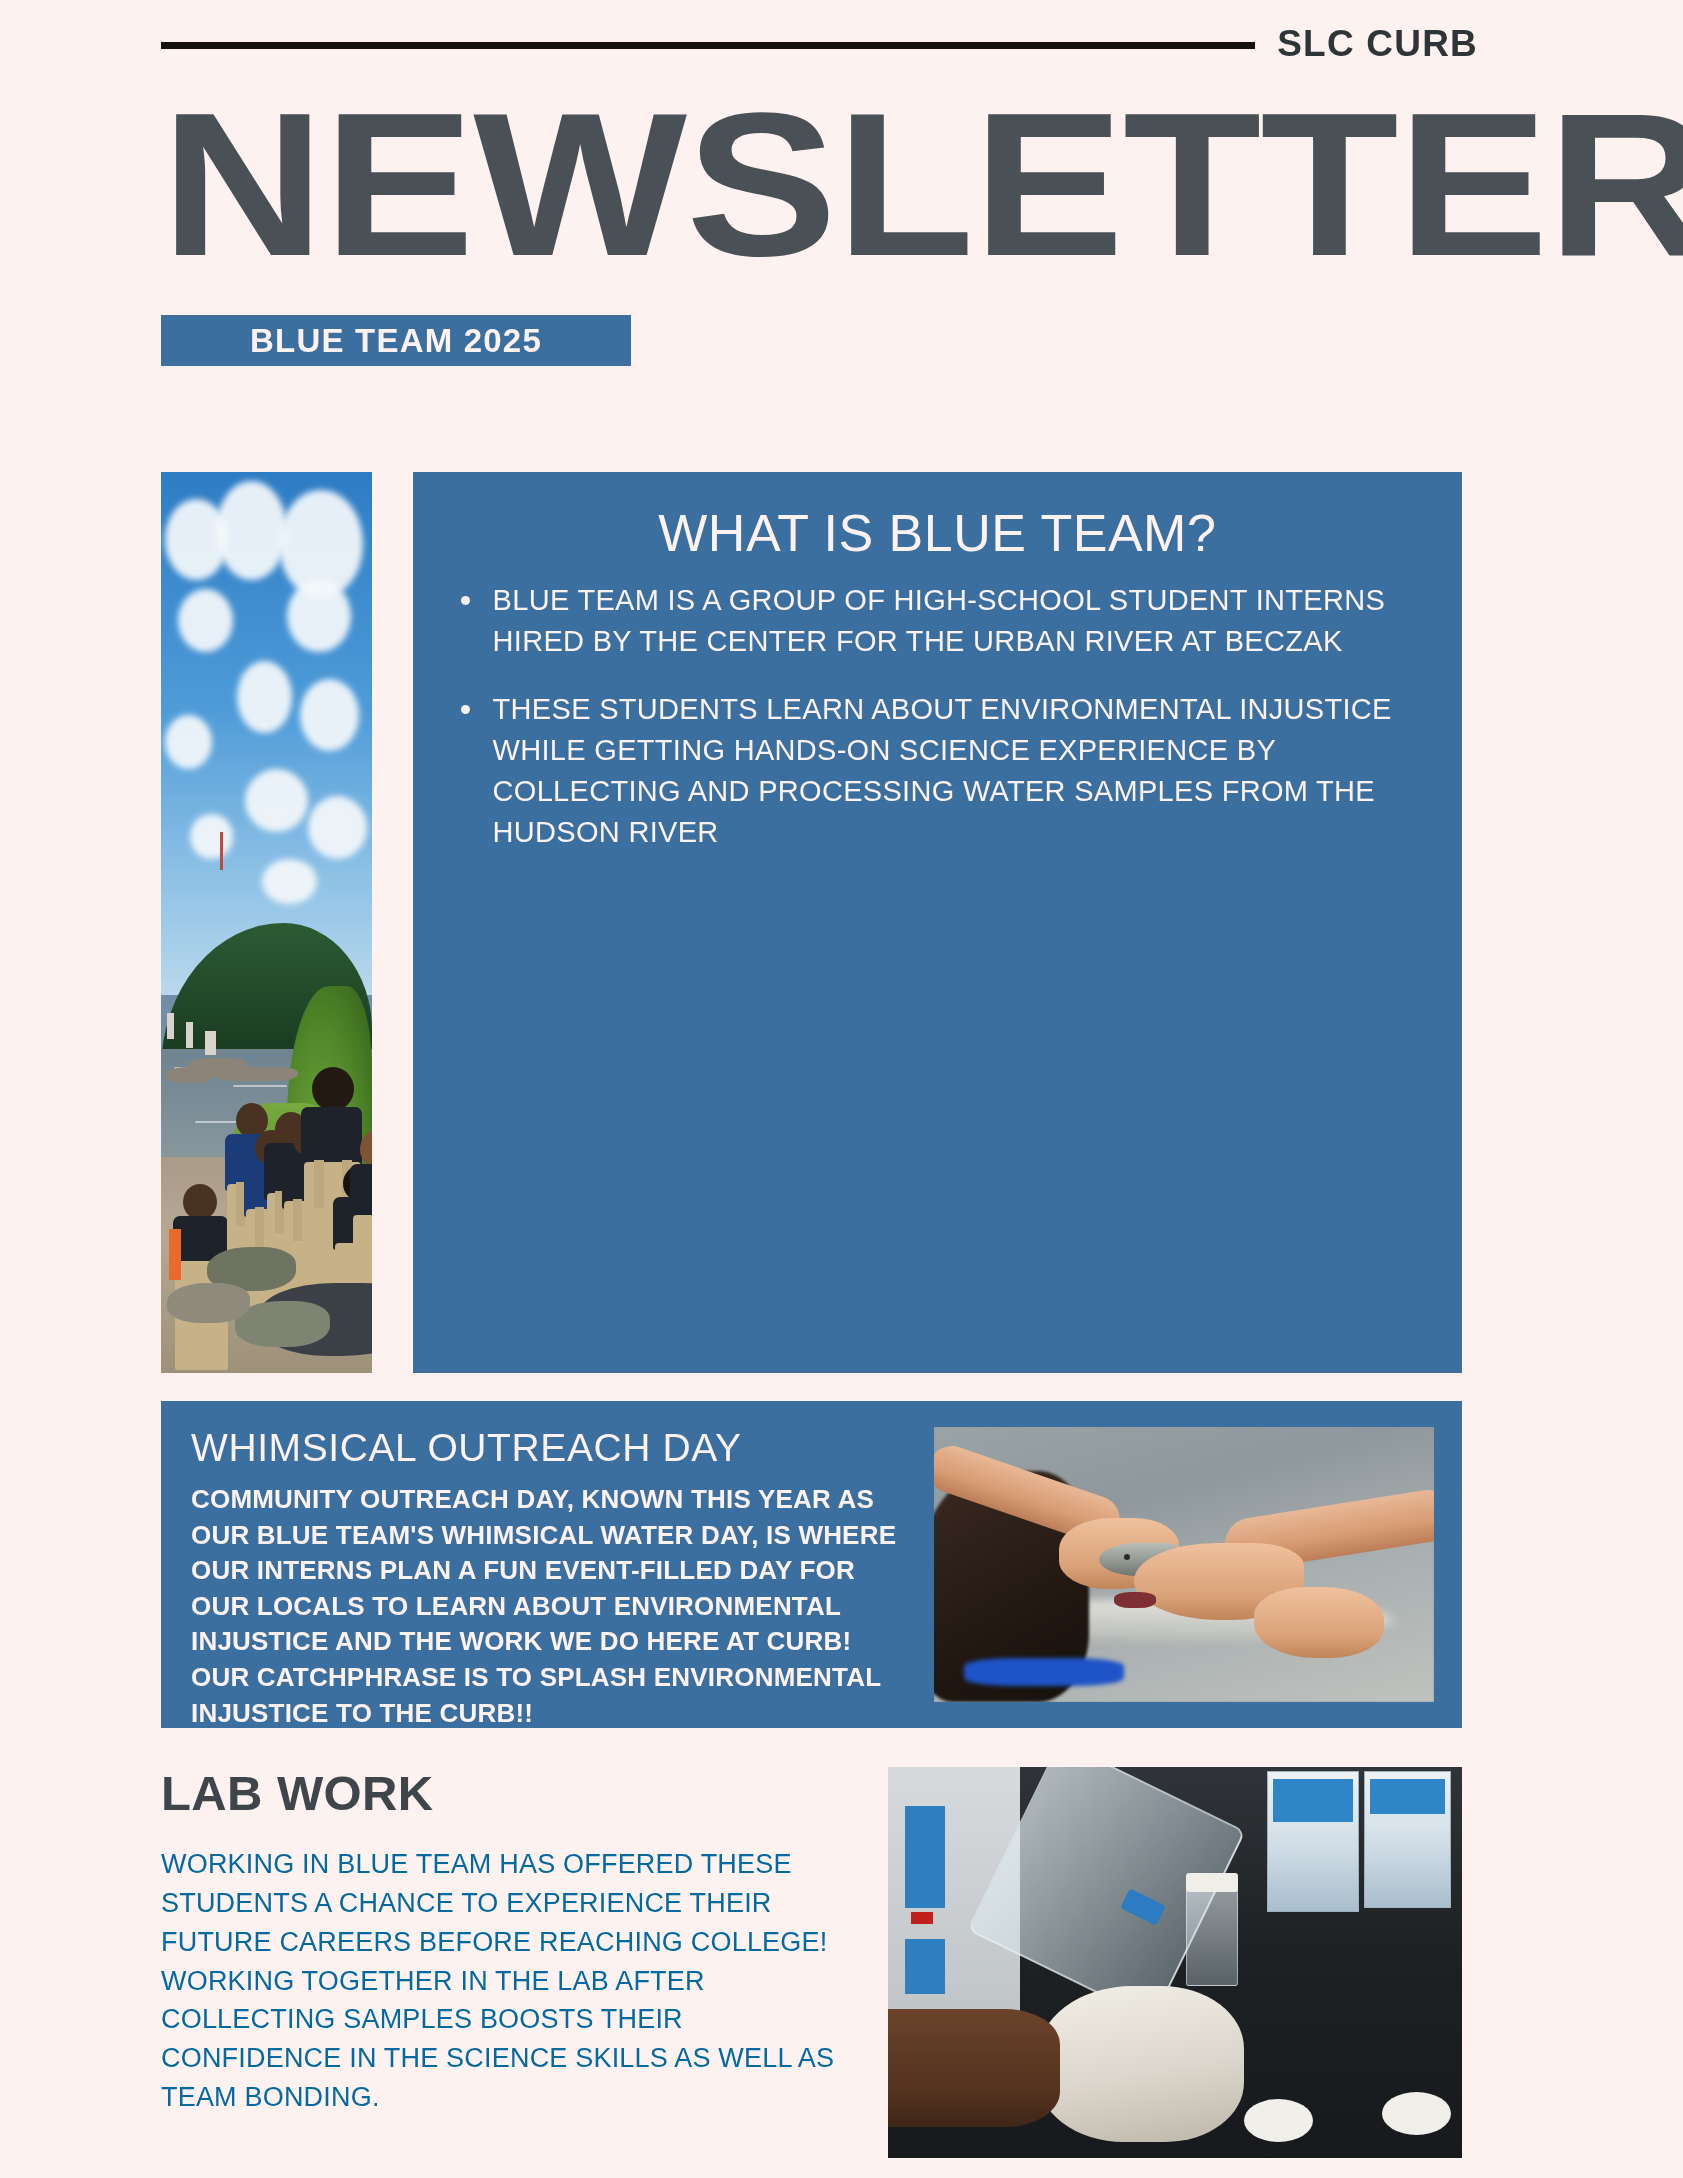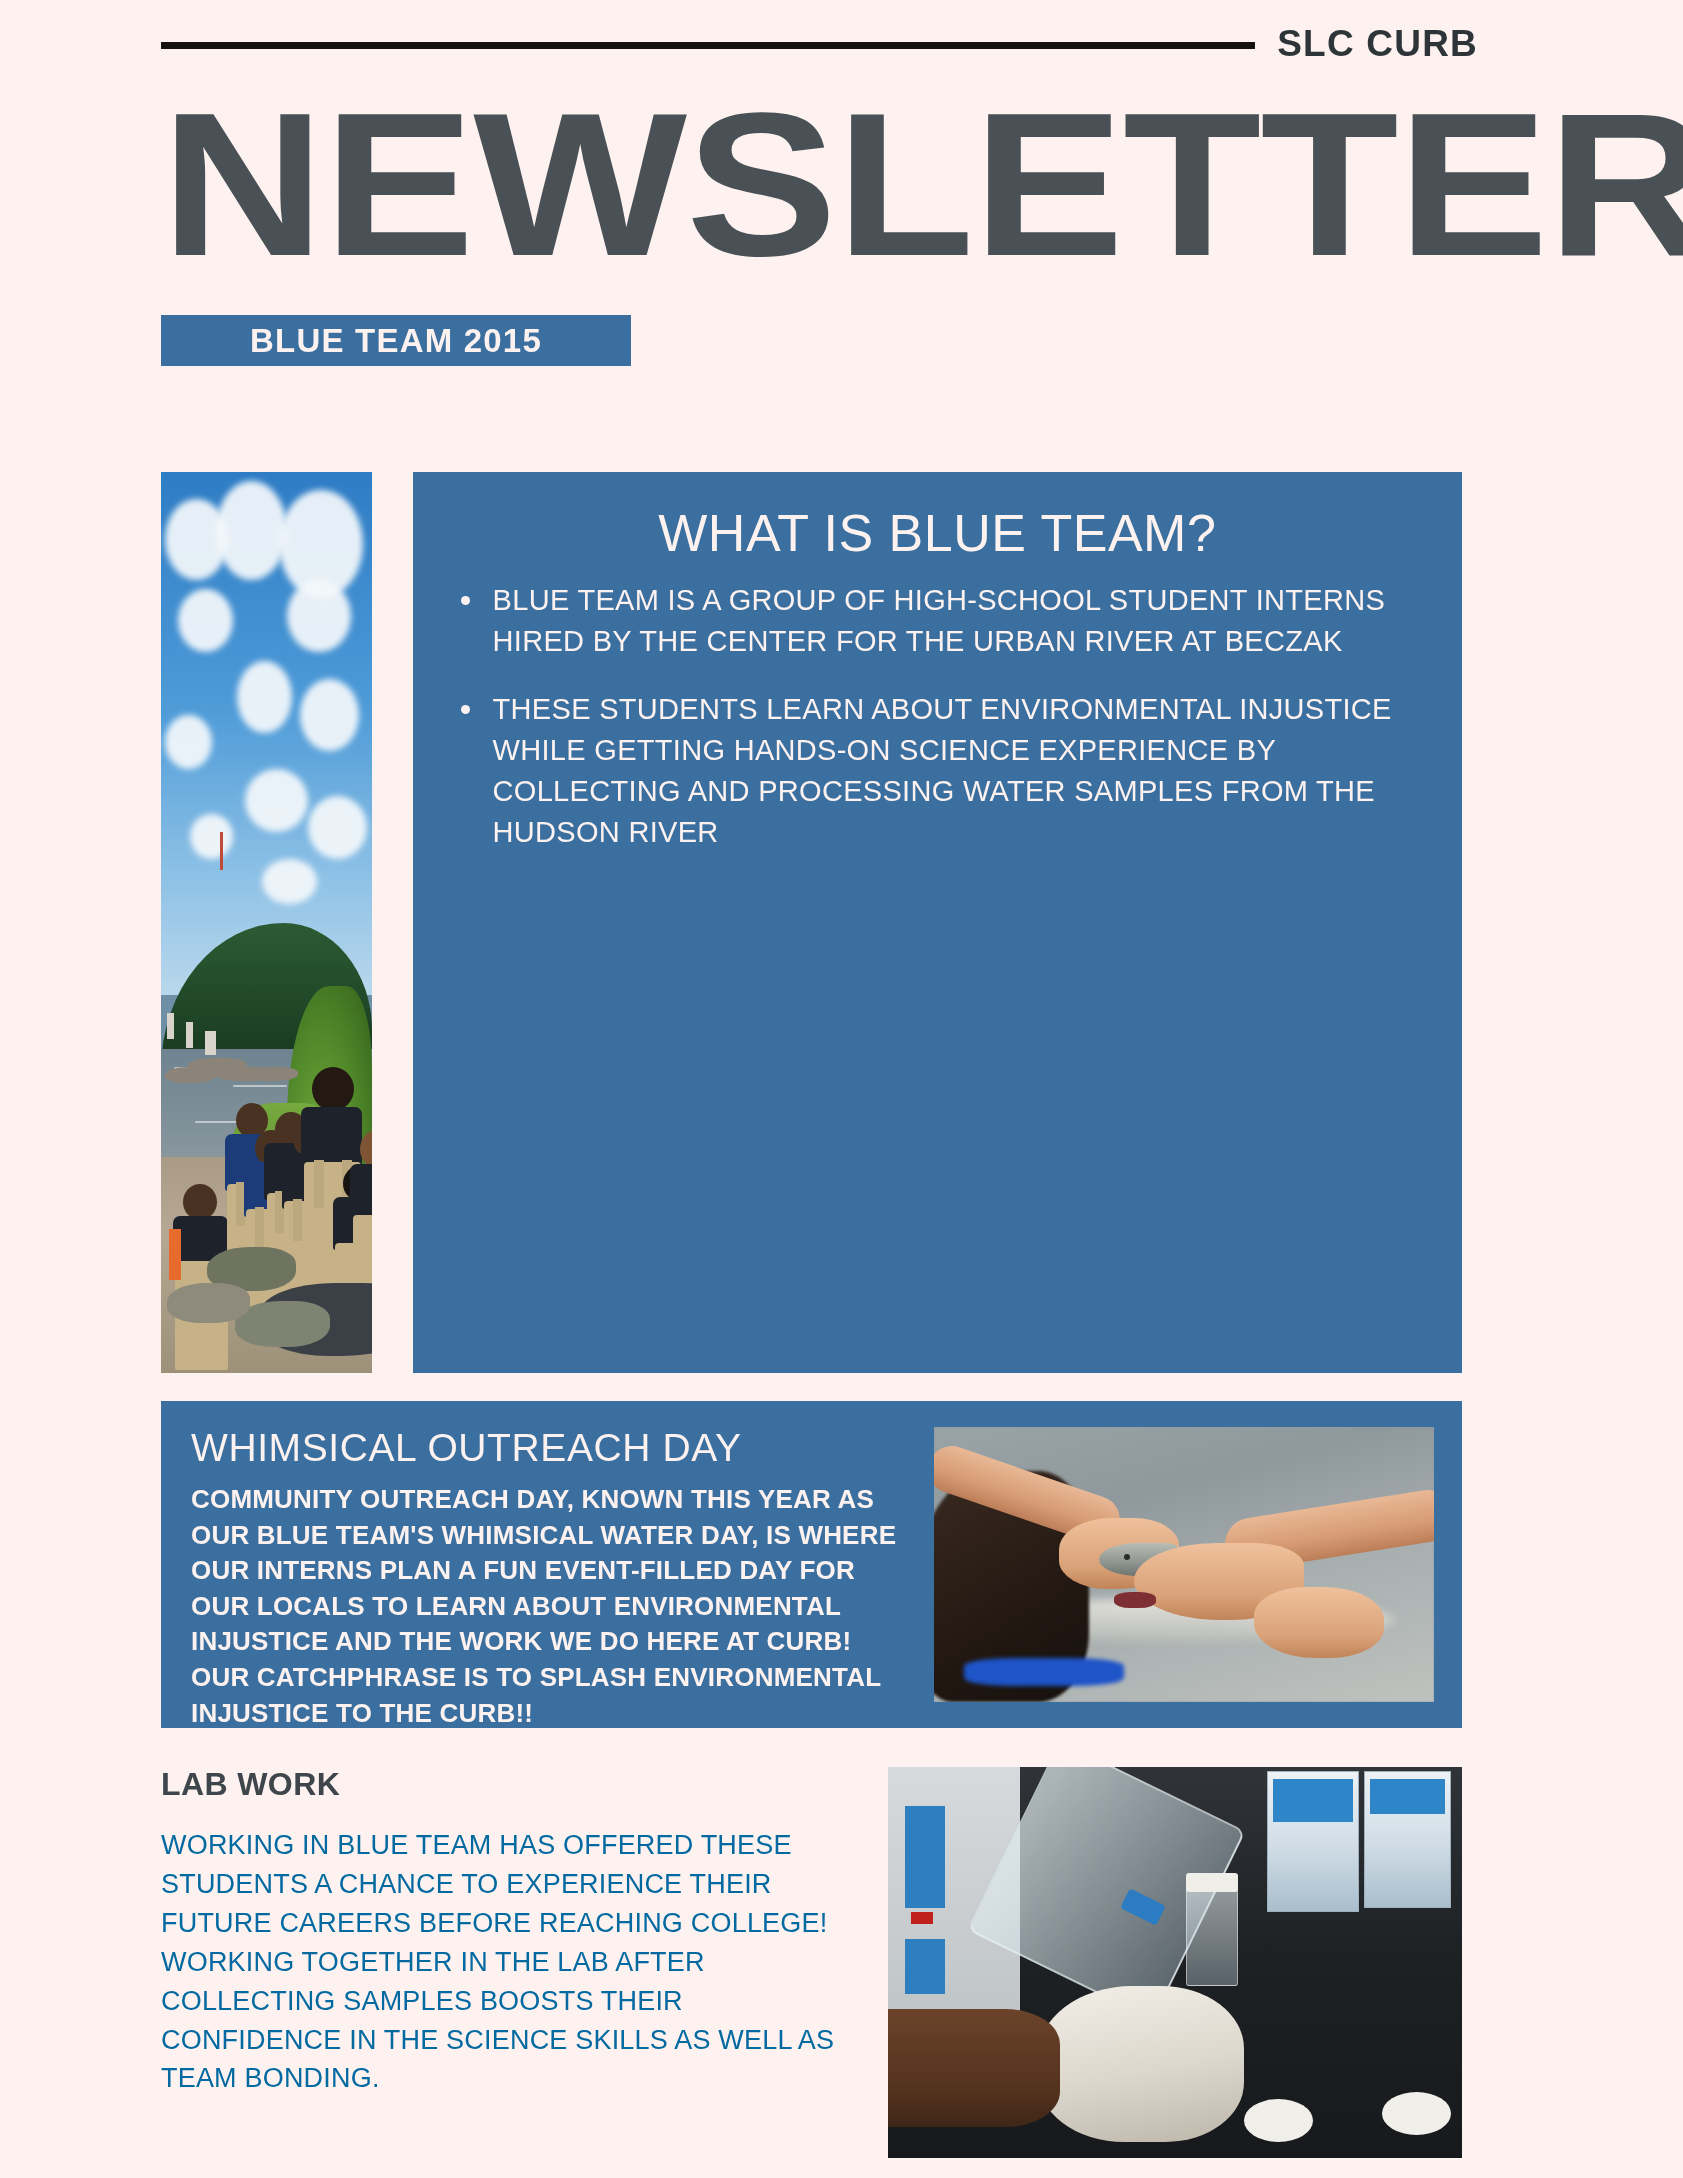--- a/index.html
+++ b/index.html
@@ -204,21 +204,21 @@
     top: 1767px;
     width: 1301px;
     height: 391px;
     display: flex;
     gap: 34px;
   }
 
   .lab-text { width: 693px; flex: 0 0 auto; }
 
   .lab-title {
-    font-size: 32px;
+    font-size: 49px;
     font-weight: 700;
     letter-spacing: 0.4px;
     color: #3E464B;
     line-height: 1.1;
     margin-bottom: 8px;
   }
 
   .lab-body {
     font-size: 27px;
     font-weight: 400;
@@ -366,21 +366,21 @@
   <div class="masthead">
 
     <div class="kicker-row">
       <div class="rule"></div>
       <div class="kicker">SLC CURB</div>
     </div>
 
     <div class="wordmark">NEWSLETTER</div>
 
     <div class="byline-row">
-      <div class="team-badge">BLUE TEAM 2015</div>
+      <div class="team-badge">BLUE TEAM 2025</div>
     </div>
   </div>
 
   <div class="hero-row">
 
     <div class="hero-photo">
       <div class="ph sky"></div>
 
       <div class="ph cloud" style="left:2%;top:3%;width:30%;height:9%;"></div>
       <div class="ph cloud" style="left:26%;top:1%;width:34%;height:11%;"></div>

